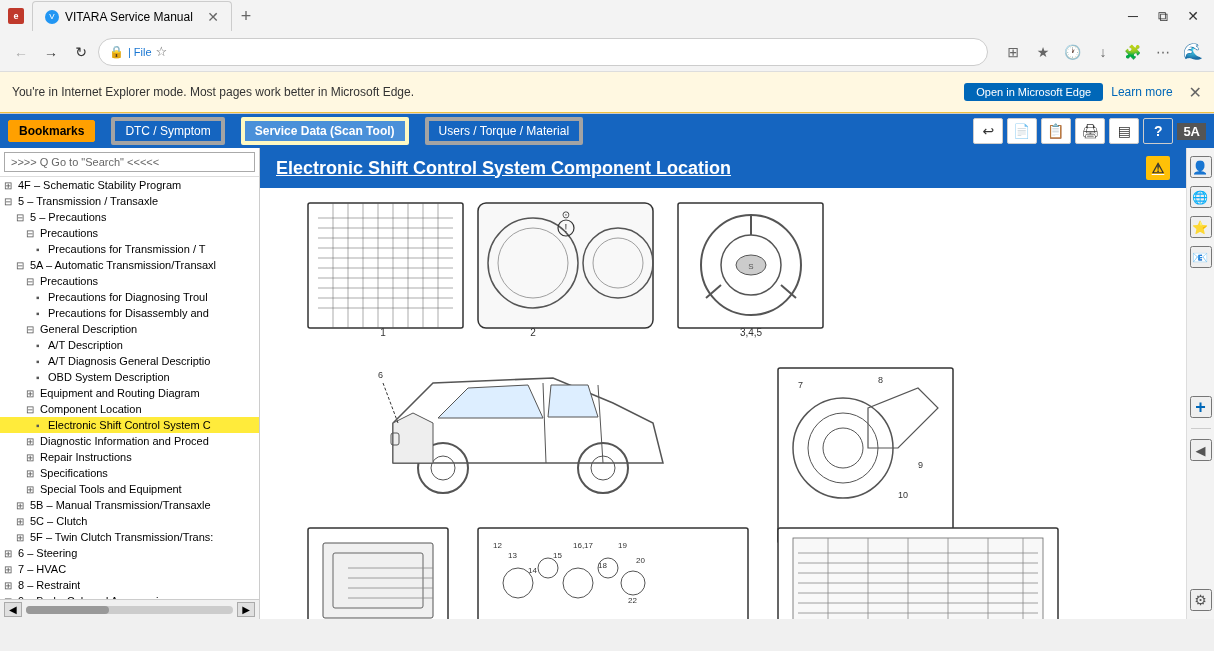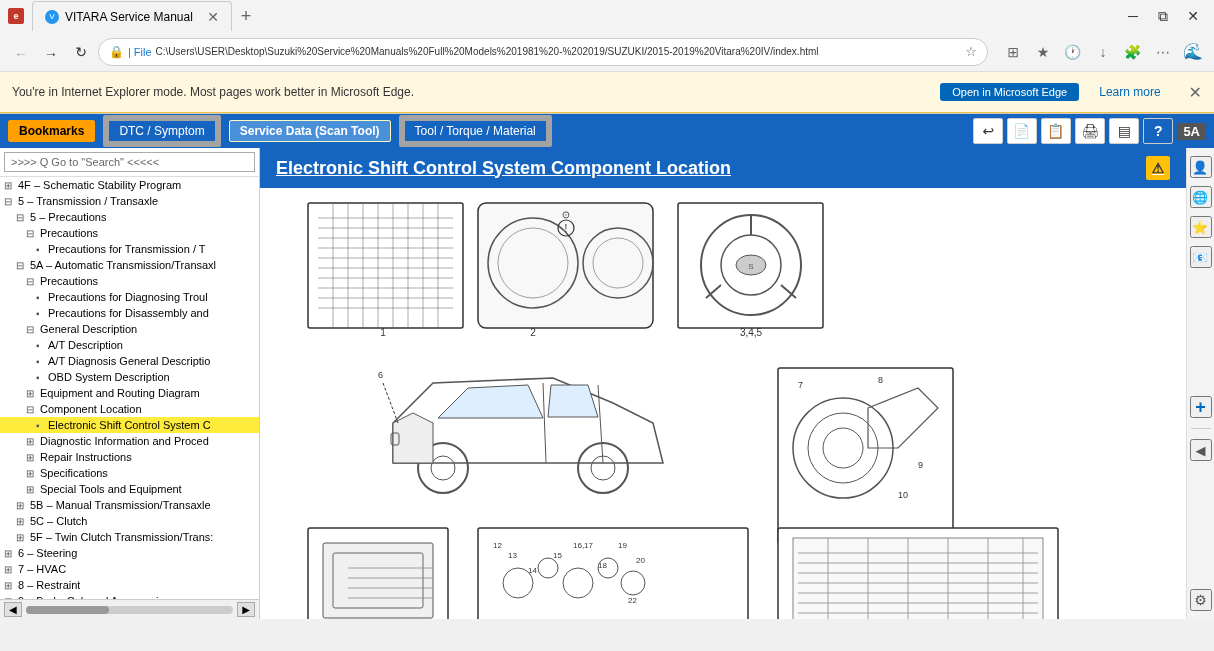--- a/index.html
+++ b/index.html
@@ -13,31 +13,31 @@
     .tab-new { background: none; border: none; width: 28px; height: 28px; cursor: pointer; font-size: 18px; color: #666; display: flex; align-items: center; justify-content: center; }
     .browser-controls { display: flex; align-items: center; gap: 4px; padding: 4px 8px; background: #f3f3f3; border-bottom: 1px solid #ddd; height: 40px; }
     .nav-btn { width: 26px; height: 26px; border: none; background: none; cursor: pointer; border-radius: 50%; display: flex; align-items: center; justify-content: center; font-size: 14px; color: #333; }
     .nav-btn.disabled { color: #aaa; cursor: default; }
     .address-bar { flex: 1; display: flex; align-items: center; background: white; border: 1px solid #ccc; border-radius: 16px; padding: 0 10px; height: 28px; font-size: 11px; gap: 4px; }
     .address-bar input { border: none; outline: none; flex: 1; font-size: 11px; color: #333; }
     .browser-icons { display: flex; gap: 4px; margin-left: 8px; }
     .browser-icon-btn { width: 26px; height: 26px; border: none; background: none; cursor: pointer; border-radius: 50%; display: flex; align-items: center; justify-content: center; font-size: 14px; color: #666; }
 
     
-    .ie-banner { background: #fff8e1; border-bottom: 1px solid #f0c040; padding: 20px 12px; display: flex; align-items: center; font-size: 12px; color: #333; gap: 20px; height: 32px; }
+    .ie-banner { background: #fff8e1; border-bottom: 1px solid #f0c040; padding: 20px 12px; display: flex; align-items: center; font-size: 12px; color: #333; gap: 8px; height: 32px; }
     .ie-banner-text { flex: 1; }
     .open-edge-btn { background: #0067b8; color: white; border: none; padding: 3px 12px; font-size: 11px; cursor: pointer; border-radius: 3px; }
     .learn-more { color: #0067b8; text-decoration: none; margin-left: auto; }
     .ie-close { color: #666; font-size: 16px; cursor: pointer; margin-left: 8px; }
 
     
-    .app-toolbar { background: #1565c0; display: flex; align-items: center; padding: 8px 8px; height: 34px; gap: 8px; }
+    .app-toolbar { background: #1565c0; display: flex; align-items: center; padding: 8px 8px; height: 34px; gap: 16px; }
     .toolbar-btn { padding: 3px 10px; border: 1px solid #ffa000; background: #ffa000; color: black; font-size: 12px; font-weight: bold; cursor: pointer; border-radius: 2px; }
-    .toolbar-btn.blue { background: #1565c0; color: white; border: 6px solid #a3a3a3; font-weight: normal; }
-    .toolbar-btn.selected { background: #4a90d9; color: white; border: 1px solid #fef9c3; }
+    .toolbar-btn.blue { background: #1565c0; color: white; border: 4px solid #a3a3a3; font-weight: normal; }
+    .toolbar-btn.selected { background: #4a90d9; color: white; border: 4px solid #fef9c3; }
     .toolbar-icons { margin-left: auto; display: flex; gap: 4px; align-items: center; }
     .tool-icon-btn { width: 30px; height: 26px; border: 1px solid #ccc; background: white; cursor: pointer; display: flex; align-items: center; justify-content: center; font-size: 14px; color: #333; border-radius: 2px; }
 
     
     .main-layout { display: flex; height: calc(651px - 32px - 36px - 40px - 32px - 34px);  }
 
     
     .sidebar { width: 260px; border-right: 1px solid #ccc; background: white; overflow-y: auto; overflow-x: hidden; position: relative; flex-shrink: 0; height: 100%; }
     .search-bar { padding: 4px; border-bottom: 1px solid #ddd; }
     .search-input { width: 100%; border: 1px solid #aaa; padding: 3px 6px; font-size: 11px; color: #666; }
@@ -84,21 +84,20 @@
     </div>
   </div>
 
   <div class="browser-controls">
     <button class="nav-btn disabled">←</button>
     <button class="nav-btn">→</button>
     <button class="nav-btn">↻</button>
     <div class="address-bar">
       <span style="color:#666;font-size:12px;">🔒</span>
       <span style="color:#1976d2;font-size:11px;">| File</span>
-      <input type="text" style="flex: 1 1 0%; border: none; outline: none; font-size: 10px; color: rgb(51, 51, 51);" value="C:\Users\USER\Desktop\Suzuki%20Service%20Manuals%20Full%20Models%201981%20-%202019/SUZUKI/2015-2019%20Vitara%20IV/index.html">
       <span style="color:#666;font-size:13px;">☆</span>
     </div>
     <div class="browser-icons">
       <button class="browser-icon-btn">⊞</button>
       <button class="browser-icon-btn">★</button>
       <button class="browser-icon-btn">🕐</button>
       <button class="browser-icon-btn">↓</button>
       <button class="browser-icon-btn">🧩</button>
       <button class="browser-icon-btn">⋯</button>
       <button class="browser-icon-btn" style="color:#0078d4;font-size:16px;">🌊</button>
@@ -110,21 +109,21 @@
     <button class="open-edge-btn">Open in Microsoft Edge</button>
     <a class="learn-more" href="#">Learn more</a>
     <span class="ie-close">✕</span>
   </div>
 </div>
 
 <div class="app-toolbar">
   <button class="toolbar-btn">Bookmarks</button>
   <button class="toolbar-btn blue">DTC / Symptom</button>
   <button class="toolbar-btn selected">Service Data (Scan Tool)</button>
-  <button class="toolbar-btn blue">Tool / Torque / Material</button>
+  <button class="toolbar-btn blue">Users / Torque / Material</button>
   <div class="toolbar-icons">
     <button class="tool-icon-btn">↩</button>
     <button class="tool-icon-btn">📄</button>
     <button class="tool-icon-btn">📋</button>
     <button class="tool-icon-btn">🖨</button>
     <button class="tool-icon-btn">▤</button>
     <button class="tool-icon-btn" style="background:#1565c0;color:white;font-weight:bold;">?</button>
     <span class="badge-5a">5A</span>
   </div>
 </div>

